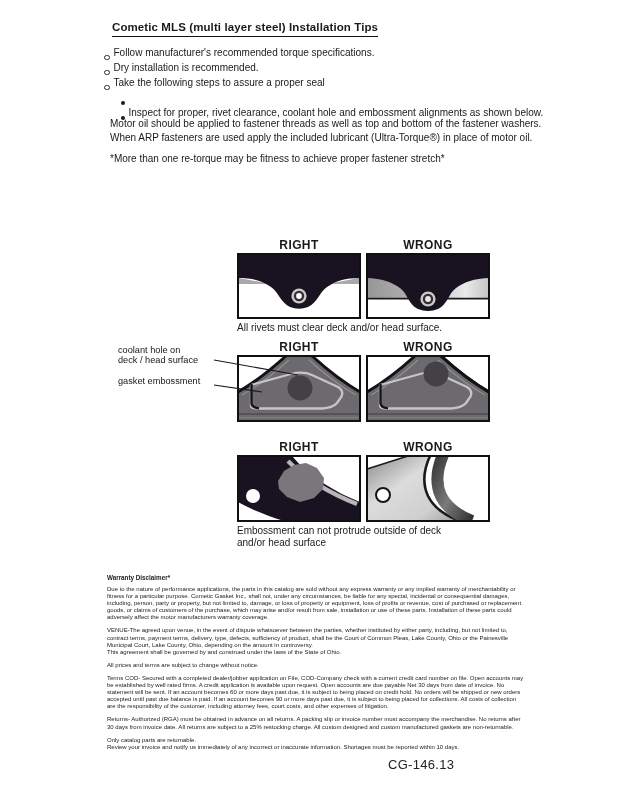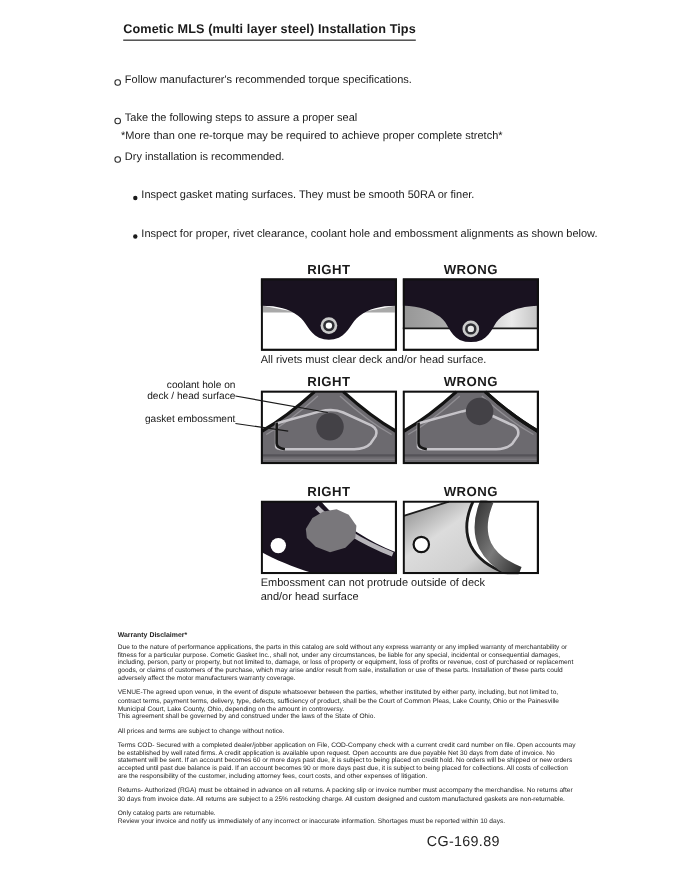--- a/index.html
+++ b/index.html
@@ -7,38 +7,38 @@
     position:relative; width:618px; height:800px; background:#ffffff;
     font-family:"Liberation Sans","DejaVu Sans",sans-serif; color:#1a1a1a;
     overflow:hidden;
   }
   .title {
     position:absolute; left:112px; top:21px;
     font-size:11.5px; font-weight:bold; letter-spacing:0.1px;
     border-bottom:1.6px solid #111; padding-bottom:2.5px; white-space:nowrap;text-align:right;
   }
   .tips { position:absolute; left:104px; top:45px; font-size:10px; }
-  .tip { display:flex; align-items:center; height:15px; line-height:15px; white-space:nowrap;margin-top:20px; }
+  .tip { display:flex; align-items:flex-end; height:15px; line-height:15px; white-space:nowrap; }
   .obullet { flex:none; width:3.5px; height:3.5px; border:1px solid #2a2a2a; border-radius:50%; margin:5px 4px 0 0; }
   .fbullet { flex:none; width:4px; height:4px; background:#1a1a1a; border-radius:50%; margin:5.5px 3.5px 0 0; }
   .sub { margin-left:17px; }
 
   .diesel { position:absolute; left:110px; top:117px; width:475px; }
   .diesel h2 { font-size:11.5px; font-weight:bold; margin:0 0 6px 0; }
   .diesel p { font-size:10px; line-height:14.2px; margin:0 0 7px 0; white-space:pre-line; }
 
   .fig { position:absolute; left:0; width:618px; }
   #fig1 { top:228px; } #fig2 { top:330px; } #fig3 { top:430px; }
   .figlabels { margin-left:237px; display:flex; gap:5px; height:14px;
                font-size:12px; font-weight:bold; letter-spacing:0.4px;margin-top:11px; }
   .figlabels .flabel { width:124px; text-align:center; line-height:13px; }
   .figrow { margin-left:237px; display:flex; gap:5px; }
   svg.box { display:block; }
   .figcaption { margin-left:237px; margin-top:3px; font-size:10px; line-height:11.5px; white-space:pre-line; }
-  .anno { position:absolute; text-align:right; font-size:9.2px; line-height:9.8px; white-space:pre-line; color:#161616; }
+  .anno { position:absolute; text-align:left; font-size:9.2px; line-height:9.8px; white-space:pre-line; color:#161616; }
   #anno-coolant { left:118px; top:16px; width:96px; }
   #anno-emboss  { left:118px; top:47px; width:96px; }
   .anno-lines { position:absolute; left:0; top:0; pointer-events:none; }
 
   .legal { position:absolute; left:107px; top:574px; width:440px; color:#222; }
   .legal h3 { font-size:6.3px; margin:0 0 5px 0; }
   .legal p { font-size:6px; line-height:7.1px; margin:0 0 6px 0; white-space:pre-line; }
 
   .footer { position:absolute; left:388px; top:757px; font-size:13px; letter-spacing:0.3px; color:#222; }
 </style>
@@ -49,38 +49,39 @@
 
   <div class="title">Cometic MLS (multi layer steel) Installation Tips</div>
 
   <div class="tips">
     <div class="tip">
       <span class="obullet"></span>
       <span>Follow manufacturer's recommended torque specifications.</span>
     </div>
     <div class="tip">
       <span class="obullet"></span>
-      <span>Take the following steps to assure a proper seal</span>
+      <span>Dry installation is recommended.</span>
     </div>
     <div class="tip">
       <span class="obullet"></span>
-      <span>Dry installation is recommended.</span>
+      <span>Take the following steps to assure a proper seal</span>
     </div>
     <div class="tip sub">
       <span class="fbullet"></span>
-      <span>Inspect gasket mating surfaces.  They must be smooth 50RA or finer.</span>
     </div>
     <div class="tip sub">
       <span class="fbullet"></span>
       <span>Inspect for proper, rivet clearance, coolant hole and embossment alignments as shown below.</span>
     </div>
   </div>
 
   <div class="diesel">
-    <p>*More than one re-torque may be required to achieve proper complete stretch*</p>
+    <p>Motor oil should be applied to fastener threads as well as top and bottom of the fastener washers.
+When ARP fasteners are used apply the included lubricant (Ultra-Torque®) in place of motor oil.</p>
+    <p>*More than one re-torque may be fitness to achieve proper fastener stretch*</p>
   </div>
 
   <div class="fig" id="fig1">
     <div class="figlabels">
       <div class="flabel">RIGHT</div>
       <div class="flabel">WRONG</div>
     </div>
     <div class="figrow">
       <svg class="box" width="124" height="66" viewBox="0 0 124 66">
         <rect width="124" height="66" fill="#ffffff"></rect>
@@ -218,15 +219,15 @@
 be established by well rated firms.  A credit application is available upon request.  Open accounts are due payable Net 30 days from date of invoice.  No
 statement will be sent.  If an account becomes 60 or more days past due, it is subject to being placed on credit hold.  No orders will be shipped or new orders
 accepted until past due balance is paid.  If an account becomes 90 or more days past due, it is subject to being placed for collections.  All costs of collection
 are the responsibility of the customer, including attorney fees, court costs, and other expenses of litigation.</p>
     <p>Returns- Authorized (RGA) must be obtained in advance on all returns.  A packing slip or invoice number must accompany the merchandise.  No returns after
 30 days from invoice date.  All returns are subject to a 25% restocking charge.  All custom designed and custom manufactured gaskets are non-returnable.</p>
     <p>Only catalog parts are returnable.
 Review your invoice and notify us immediately of any incorrect or inaccurate information.  Shortages must be reported within 10 days.</p>
   </div>
 
-  <div class="footer">CG-169.89</div>
+  <div class="footer">CG-146.13</div>
 
 </div>
 
 </body></html>

